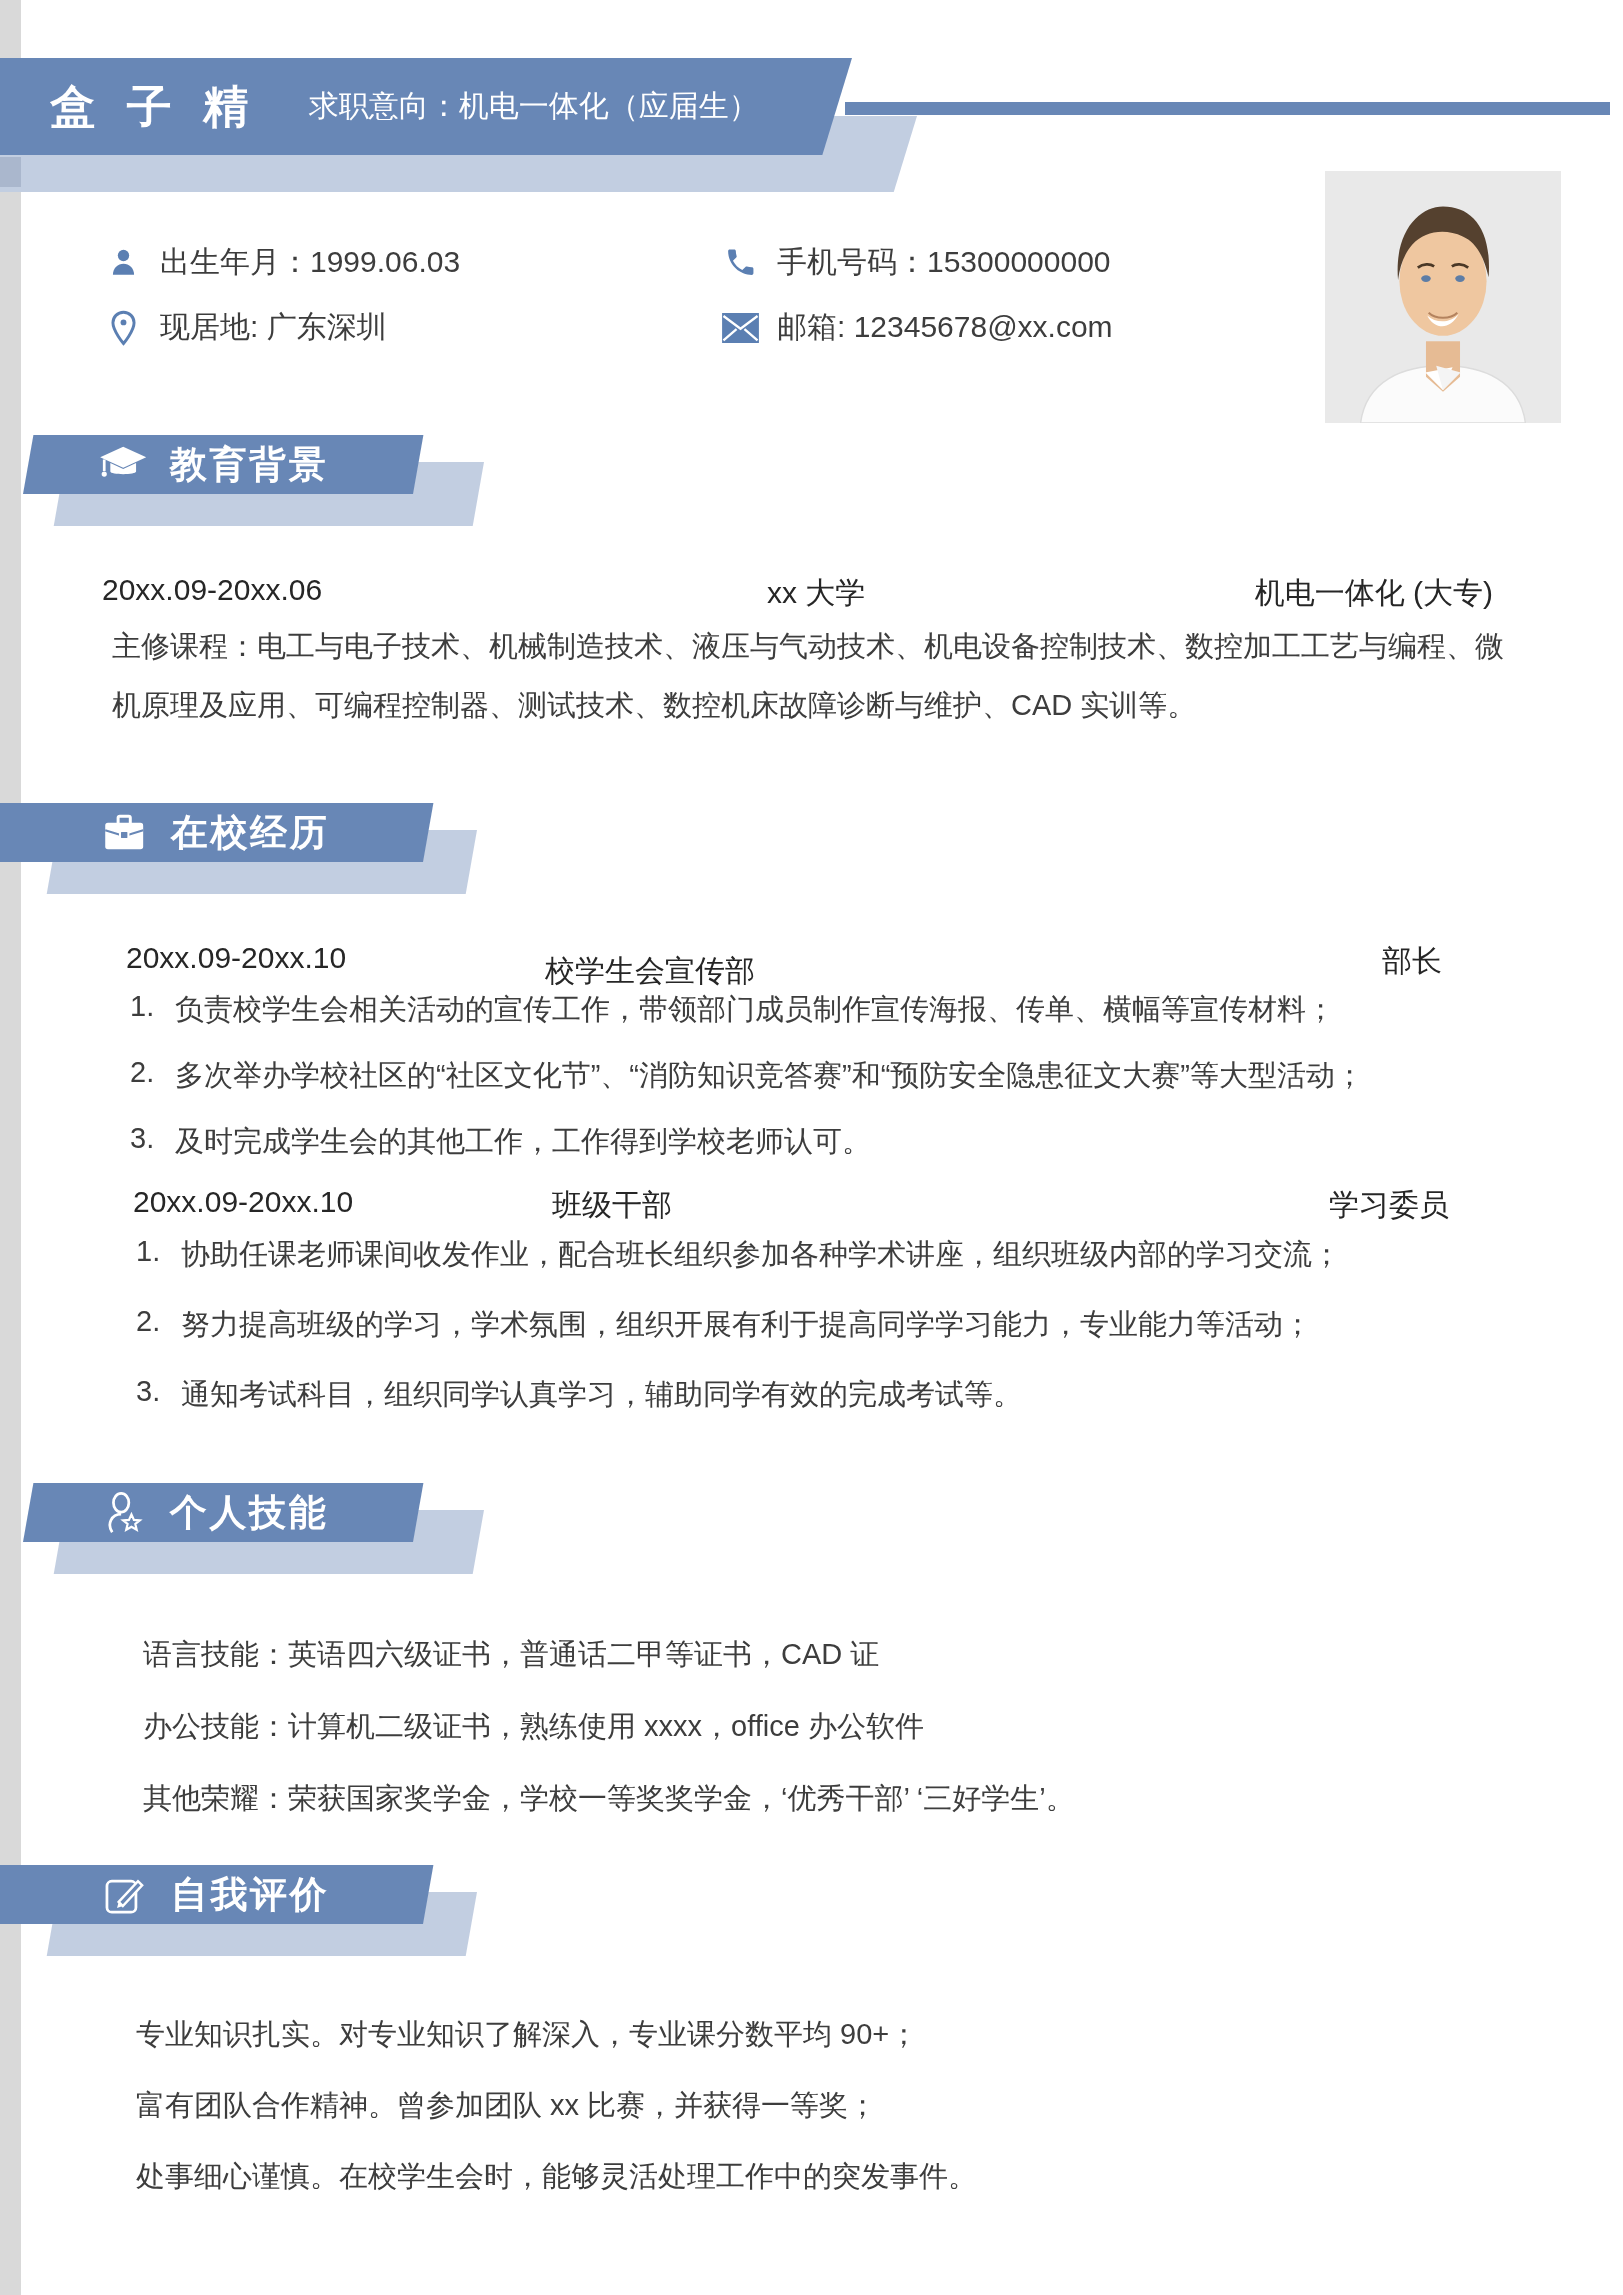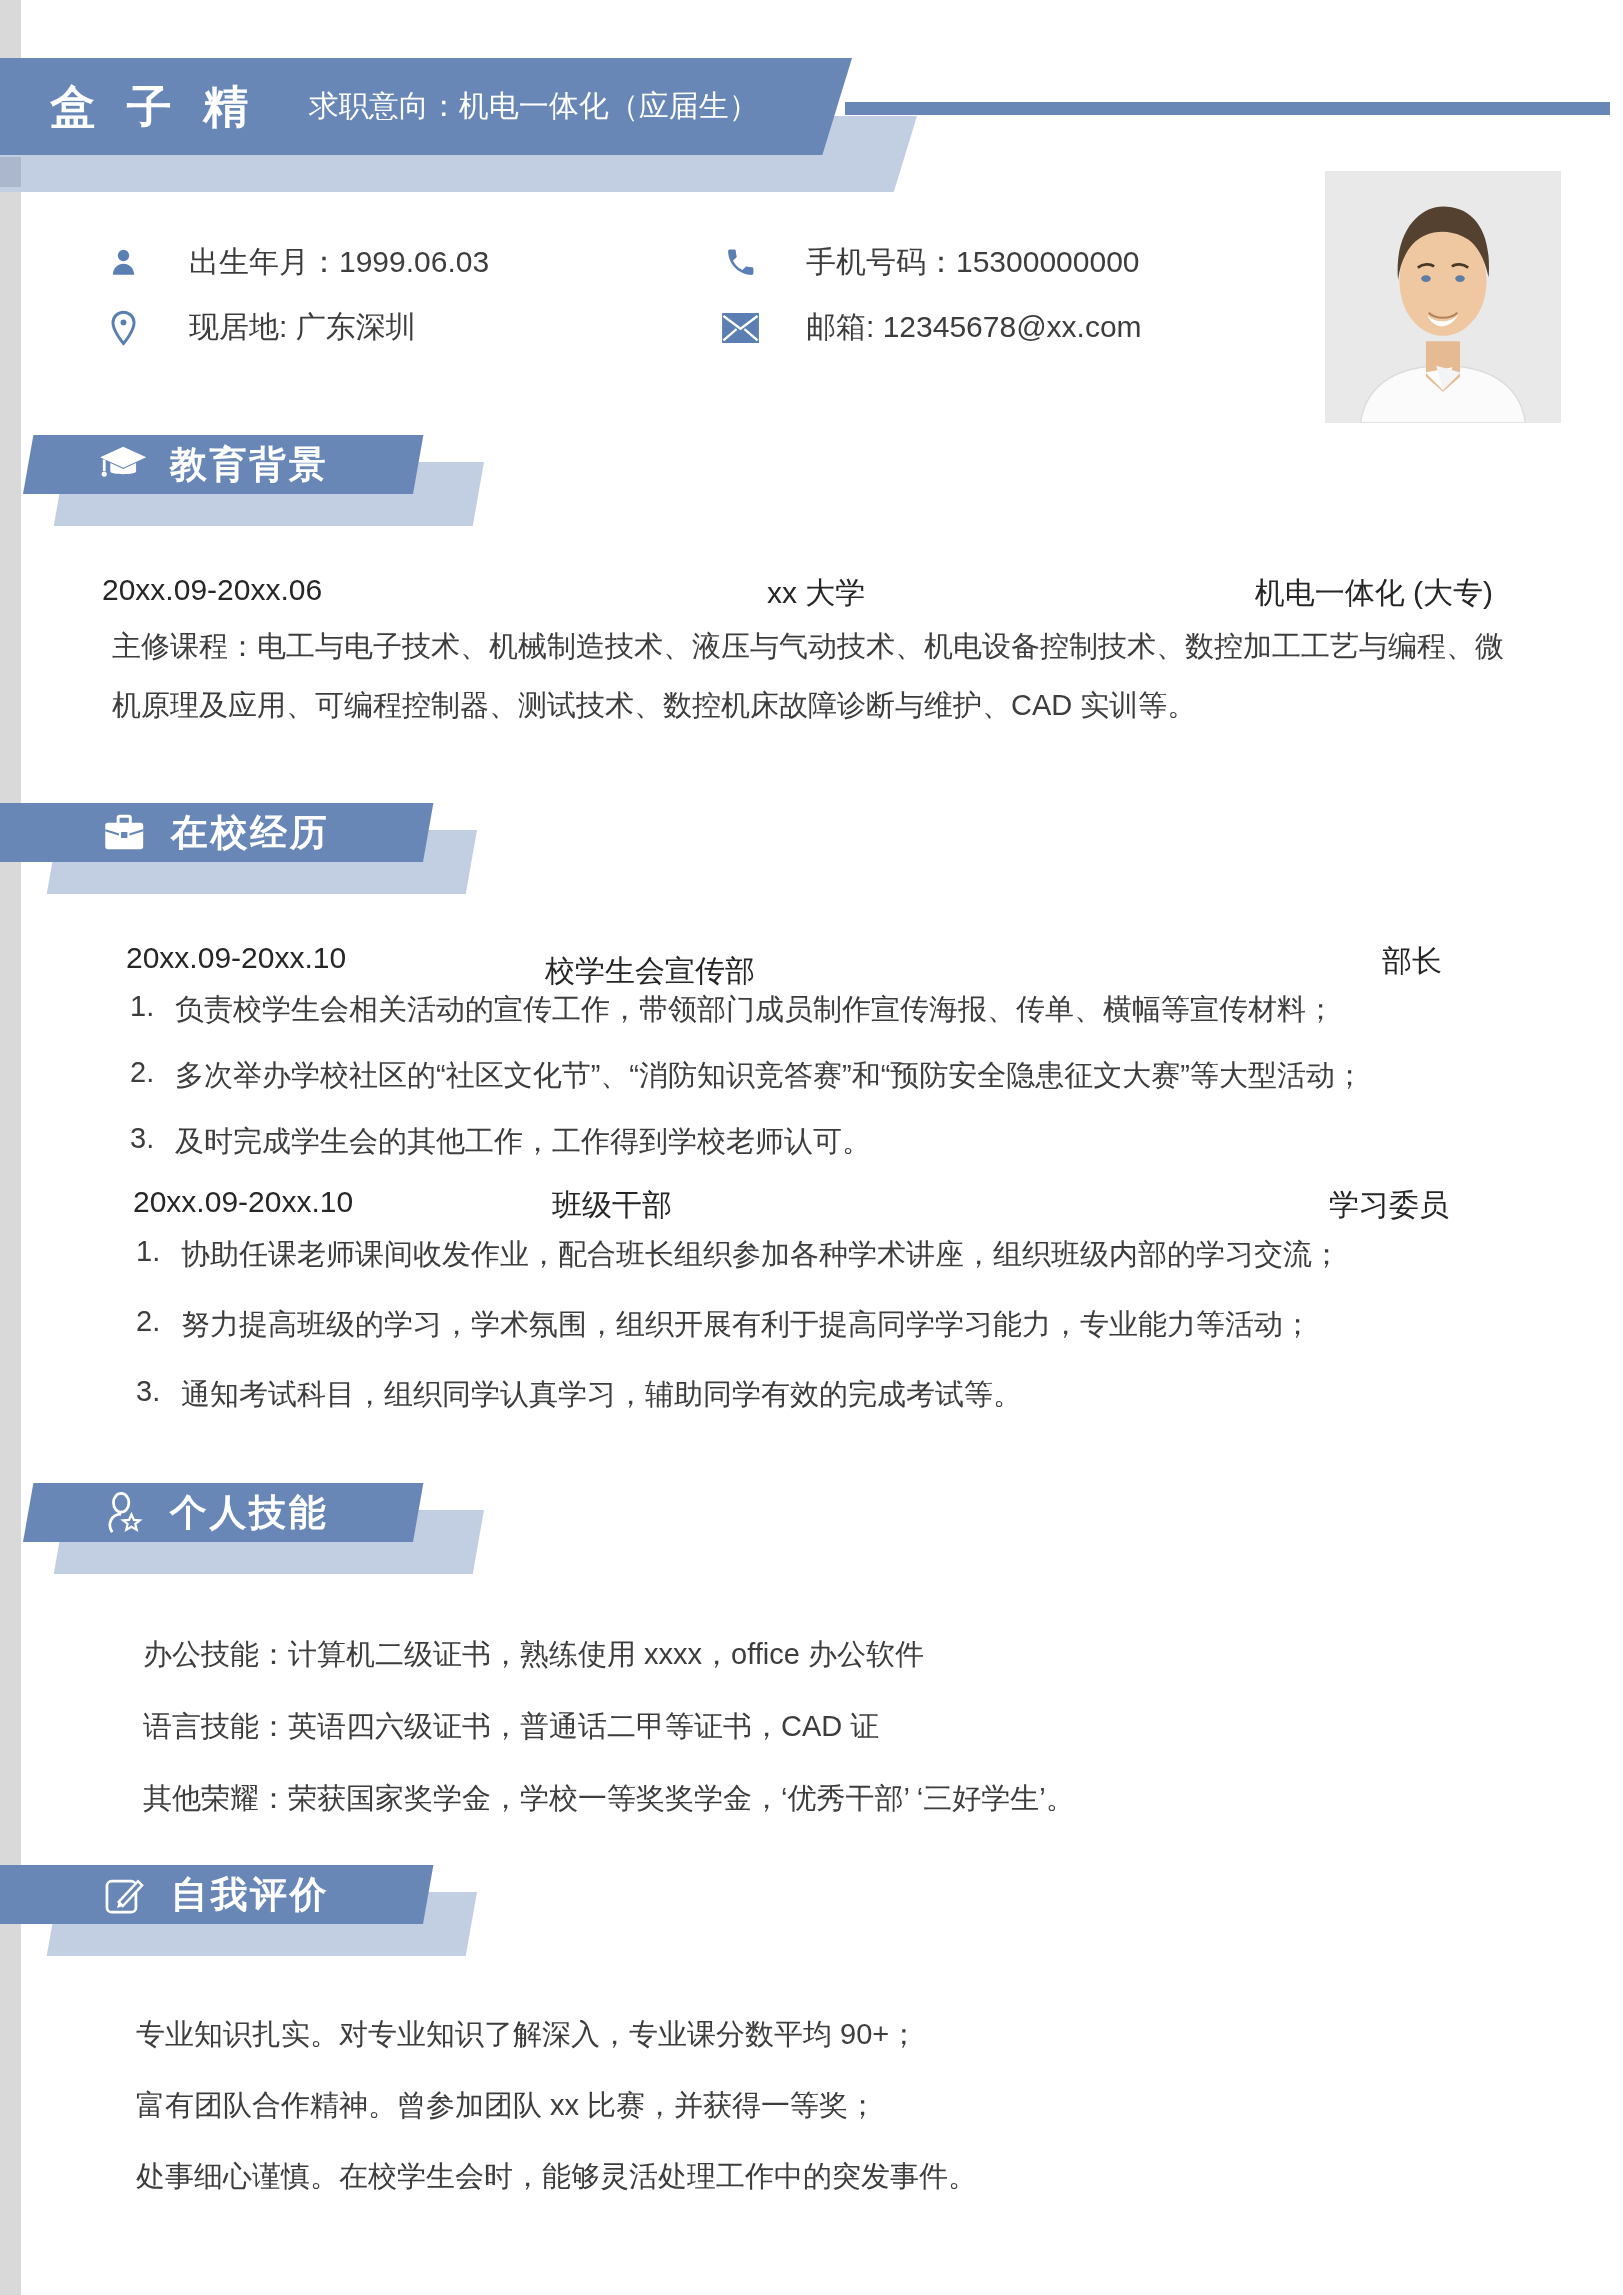--- a/index.html
+++ b/index.html
@@ -17,21 +17,21 @@
   .name-banner{position:absolute;left:-41px;top:58px;width:893px;height:97px;background:#6887b6;
     transform:skewX(-17deg);transform-origin:top left;}
   .banner-inner{transform:skewX(17deg);height:100%;display:flex;align-items:center;padding-left:106px;box-sizing:border-box;}
   .name-text{font-size:45px;font-weight:700;color:#ffffff;letter-spacing:9.5px;white-space:nowrap;}
   .objective-text{font-size:30px;color:#ffffff;margin-left:51px;white-space:nowrap;}
   .top-strip{position:absolute;left:845px;top:102px;width:765px;height:13px;background:#6887b6;}
 
   
   .contact-item{position:absolute;height:45px;display:flex;align-items:center;font-size:30px;color:#3d3d3d;}
   .c-icon{width:42px;display:flex;justify-content:center;align-items:center;flex:none;}
-  .c-text{margin-left:45px;white-space:nowrap;}
+  .c-text{margin-left:16px;white-space:nowrap;}
   .ct1{left:102px;top:240px;}
   .ct2{left:102px;top:305px;}
   .ct3{left:719px;top:240px;}
   .ct4{left:719px;top:305px;}
 
   
   .photo{position:absolute;left:1325px;top:171px;width:236px;height:252px;background:#e9e9e9;overflow:hidden;}
 
   
   .sec{position:absolute;left:0;width:100%;height:130px;}
@@ -242,22 +242,22 @@
               <path d="M6.5 30C2.5 24 6 16.8 13 16.8"></path>
               <polygon points="20.5,17 22.3,21 26.6,21.3 23.3,24 24.3,28.2 20.5,26 16.7,28.2 17.7,24 14.4,21.3 18.7,21" fill="#6887b6" stroke-width="1.6"></polygon>
             </svg>
         </span>
         <span class="sec-title">个人技能</span>
       </div>
     </div>
   </div>
 
   <div class="lines skills-lines">
+    <div class="line">语言技能：英语四六级证书，普通话二甲等证书，CAD 证</div>
     <div class="line">办公技能：计算机二级证书，熟练使用 xxxx，office 办公软件</div>
-    <div class="line">语言技能：英语四六级证书，普通话二甲等证书，CAD 证</div>
     <div class="line">其他荣耀：荣获国家奖学金，学校一等奖奖学金，‘优秀干部’ ‘三好学生’。</div>
   </div>
 
   <div class="sec secB" style="top:1865px">
     <div class="sec-shadow"></div>
     <div class="sec-band">
       <div class="sec-inner">
         <span class="sec-icon">
           <svg width="40" height="40" viewBox="0 0 29 29" fill="none" stroke="#ffffff" stroke-width="2">
               <rect x="2" y="4.5" width="21" height="22.5" rx="3.5"></rect>

